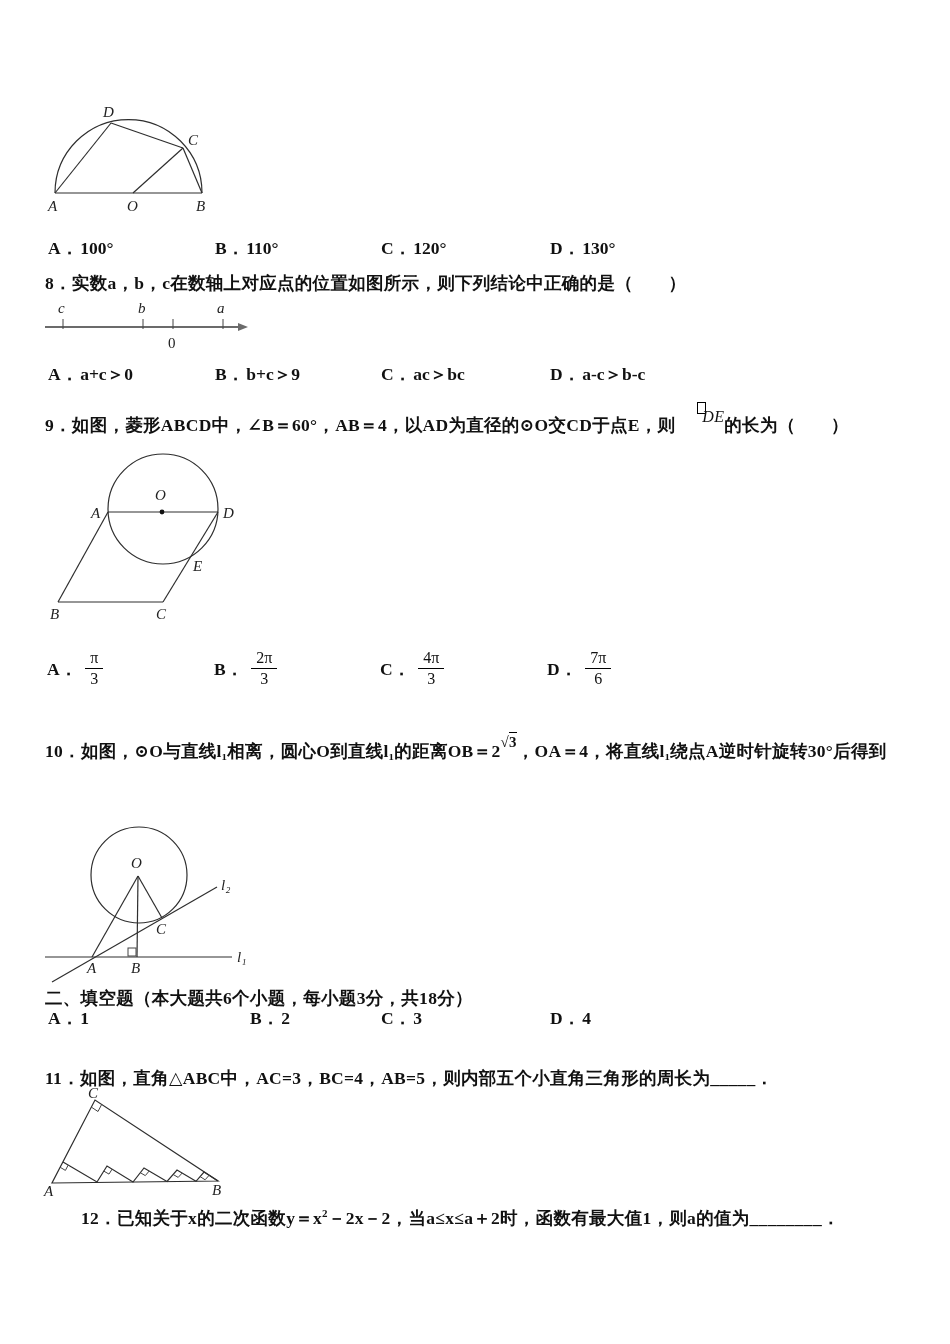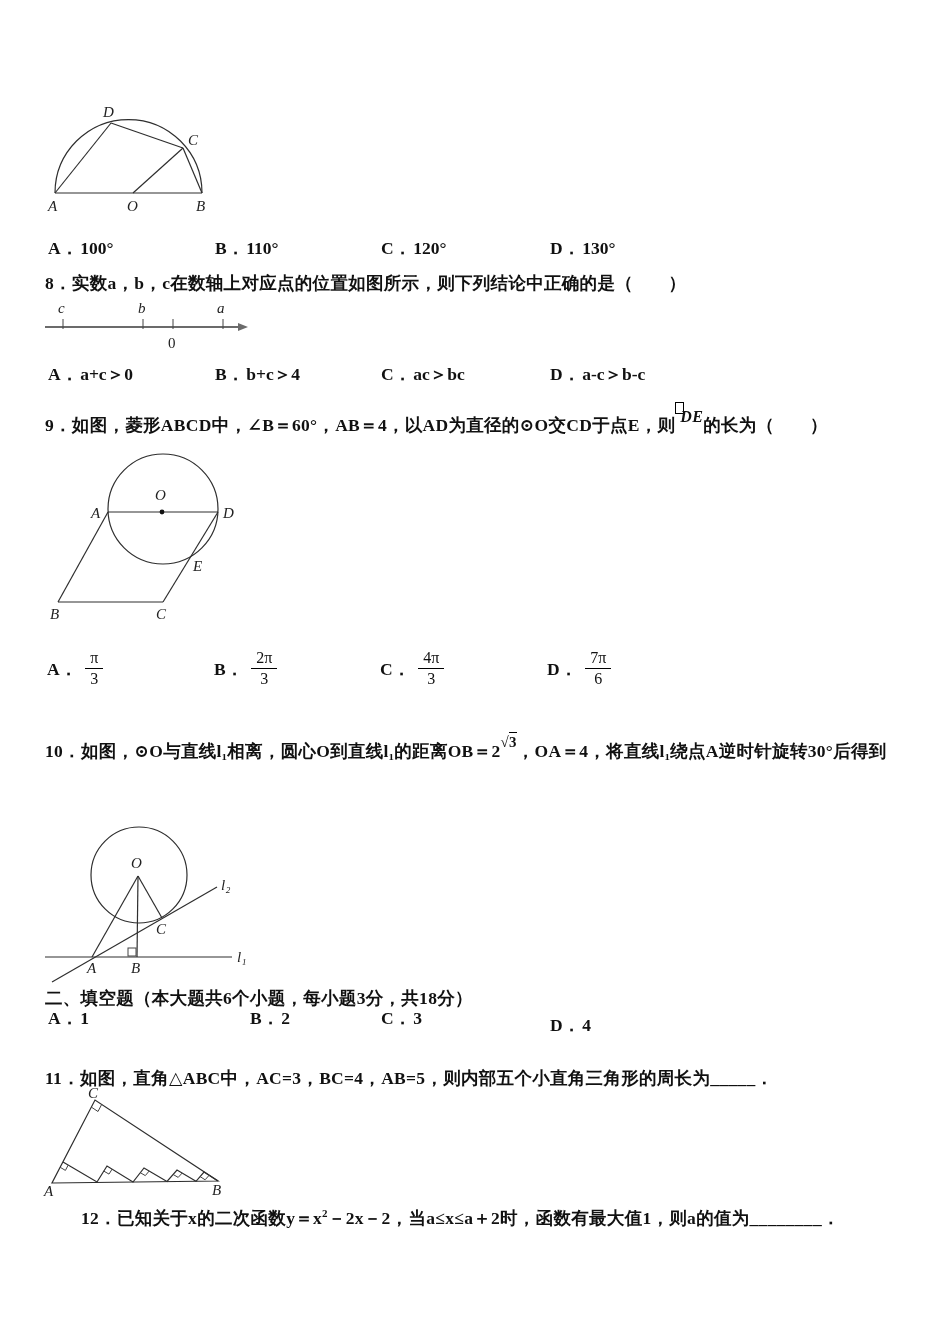--- a/index.html
+++ b/index.html
@@ -13,21 +13,21 @@
   .fig text{font-family:"Liberation Serif","DejaVu Serif",serif;font-style:italic;
             font-size:15px;fill:#222;font-weight:normal;}
   .fig .ln{stroke:#2e2e2e;stroke-width:1.2;fill:none;}
   .fig .thin{stroke:#444;stroke-width:1;fill:none;}
   .fig .gray{stroke:#6b6b6b;stroke-width:2;fill:none;}
   .fracopt{position:absolute;display:inline-flex;align-items:center;font-weight:bold;font-size:17.5px;}
   .frac{display:inline-flex;flex-direction:column;align-items:center;margin-left:8px;
         font-size:16px;font-weight:normal;line-height:1.25;}
   .frac .num{padding:0 5px;border-bottom:1.5px solid #000;}
   .frac .den{padding:0 5px;}
-  .arcde{position:relative;top:-9px;font-style:italic;font-weight:bold;font-size:16px;}
+  .arcde{position:relative;top:-9px;font-style:italic;font-weight:normal;font-size:16px;margin-left:22px;}
   .arcde .tofu{display:inline-block;width:7px;height:10px;border:1.2px solid #000;
                vertical-align:8px;margin-right:-4px;}
   .radsup{position:relative;top:-10px;font-weight:bold;font-size:15px;}
   .radsup .radbar{border-top:1.2px solid #000;padding-top:1px;}
   sup{font-size:11px;}
 </style>
 </head>
 <body>
 
 <div class="page">
@@ -63,21 +63,21 @@
     <line class="thin" x1="133" y1="21" x2="133" y2="31"></line>
     <line class="thin" x1="183" y1="21" x2="183" y2="31"></line>
     <text x="18" y="15">c</text>
     <text x="98" y="15">b</text>
     <text x="177" y="15">a</text>
     <text x="128" y="50" style="font-style:normal;">0</text>
   </svg>
 
   <div class="optrow" style="top:362px;text-align:right;">
     <span class="opt" style="left:48px;"><span class="olabel">A．</span><span>a+c＞0</span></span>
-    <span class="opt" style="left:215px;"><span class="olabel">B．</span><span>b+c＞4</span></span>
+    <span class="opt" style="left:215px;"><span class="olabel">B．</span><span>b+c＞9</span></span>
     <span class="opt" style="left:381px;"><span class="olabel">C．</span><span>ac＞bc</span></span>
     <span class="opt" style="left:550px;"><span class="olabel">D．</span><span>a-c＞b-c</span></span>
   </div>
 
   <div class="qtext" style="left:45px;top:411px;">
     <span>9．如图，菱形ABCD中，∠B＝60°，AB＝4，以AD为直径的⊙O交CD于点E，则</span><span class="arcde"><span class="tofu"></span><span>DE</span></span><span>的长为（　　）</span>
   </div>
 
   <svg class="fig" style="left:25px;top:440px;" width="235" height="192">
     <circle class="ln" cx="138" cy="69" r="55"></circle>
@@ -142,21 +142,21 @@
     <text x="106" y="153">B</text>
     <text x="131" y="114">C</text>
     <text x="212" y="142">l₁</text>
     <text x="196" y="70">l₂</text>
   </svg>
 
   <div class="optrow" style="top:1006px;text-align:center;">
     <span class="opt" style="left:48px;"><span class="olabel">A．</span><span>1</span></span>
     <span class="opt" style="left:226px;margin-left:24px;"><span class="olabel">B．</span><span>2</span></span>
     <span class="opt" style="left:381px;"><span class="olabel">C．</span><span>3</span></span>
-    <span class="opt" style="left:550px;margin-top:7px;"><span class="olabel">D．</span><span>4</span></span>
+    <span class="opt" style="left:550px;"><span class="olabel">D．</span><span>4</span></span>
   </div>
 
   <div class="qtext" style="left:45px;top:986px;">二、填空题（本大题共6个小题，每小题3分，共18分）</div>
 
   <div class="qtext" style="left:45px;top:1066px;">11．如图，直角△ABC中，AC=3，BC=4，AB=5，则内部五个小直角三角形的周长为_____．</div>
 
   <svg class="fig" style="left:30px;top:1088px;" width="212" height="114">
     <polygon class="ln" points="22,95 188,93 65,12" fill="none"></polygon>
     <polyline class="ln" points="33,74 67,94 77,78 103,94 114,80 137,93.5 147,82 166,93.3 174,84 188,93"></polyline>
     <polyline class="thin" points="61.3,19.1 68,23.5 71.7,16.4"></polyline>

